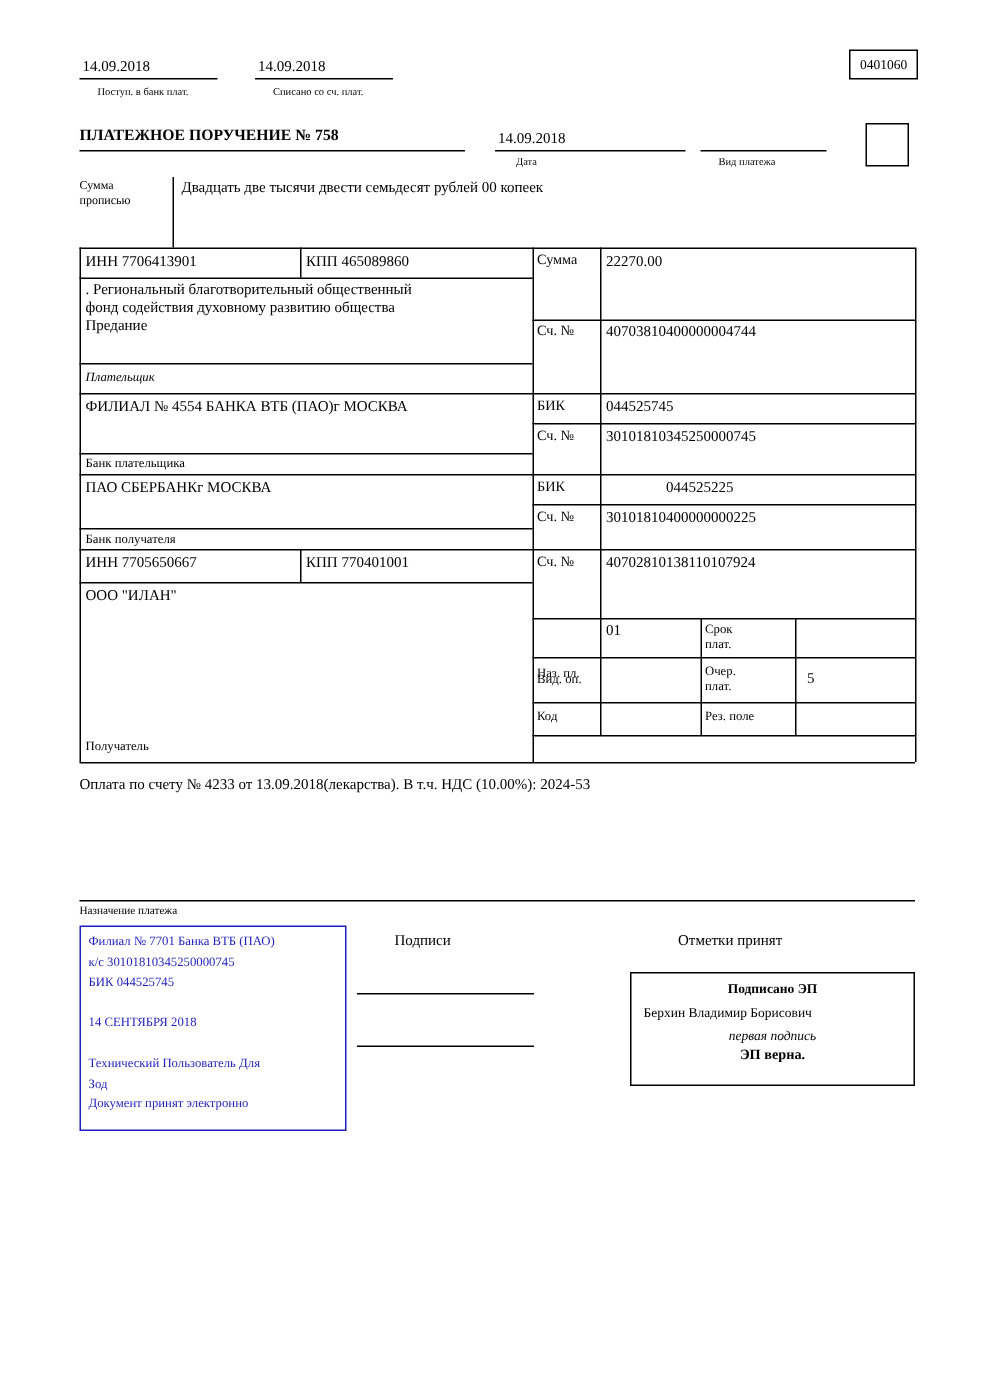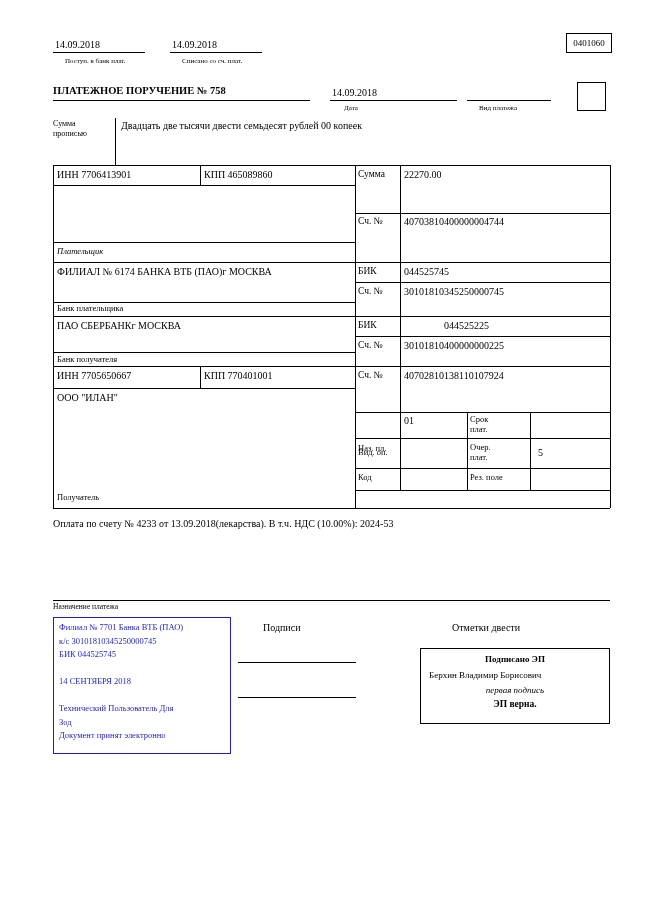--- a/index.html
+++ b/index.html
@@ -82,25 +82,26 @@
   <div class="vl" style="left:200px; top:165px; height:20px;"></div>
   <div class="vl" style="left:200px; top:366px; height:22px;"></div>
   <div class="vl" style="left:467px; top:412px; height:78px;"></div>
   <div class="vl" style="left:530px; top:412px; height:78px;"></div>
 
   <div class="t" style="left:57px; top:169px;">ИНН 7706413901</div>
   <div class="t" style="left:204px; top:169px;">КПП 465089860</div>
   <div class="t" style="left:358px; top:169px; font-size:9.5px;">Сумма</div>
   <div class="t" style="left:404px; top:169px;">22270.00</div>
 
+  <div class="t wrap" style="left:57px; top:188px; width:228px;">. Региональный благотворительный общественный фонд содействия духовному развитию общества Предание</div>
   <div class="t" style="left:358px; top:216px; font-size:9.5px;">Сч. №</div>
   <div class="t" style="left:404px; top:216px;">40703810400000004744</div>
   <div class="t cap" style="left:57px; top:246px;font-style:italic;">Плательщик</div>
 
-  <div class="t" style="left:57px; top:266px;">ФИЛИАЛ № 6174 БАНКА ВТБ (ПАО)г МОСКВА</div>
+  <div class="t" style="left:57px; top:266px;">ФИЛИАЛ № 4554 БАНКА ВТБ (ПАО)г МОСКВА</div>
   <div class="t" style="left:358px; top:266px; font-size:9.5px;">БИК</div>
   <div class="t" style="left:404px; top:266px;">044525745</div>
   <div class="t" style="left:358px; top:286px; font-size:9.5px;">Сч. №</div>
   <div class="t" style="left:404px; top:286px;">30101810345250000745</div>
   <div class="t cap" style="left:57px; top:303px;">Банк плательщика</div>
 
   <div class="t" style="left:57px; top:320px;">ПАО СБЕРБАНКг МОСКВА</div>
   <div class="t" style="left:358px; top:320px; font-size:9.5px;">БИК</div>
   <div class="t" style="left:404px; top:320px;padding-left:40px;">044525225</div>
   <div class="t" style="left:358px; top:340px; font-size:9.5px;">Сч. №</div>
@@ -139,21 +140,21 @@
     <div class="line"></div>
     <div class="line">Технический Пользователь Для</div>
     <div class="line">Зод</div>
     <div class="line">Документ принят электронно</div>
   </div>
 
   <div class="t" style="left:263px; top:622px;">Подписи</div>
   <div class="hl" style="left:238px; top:662px; width:118px;"></div>
   <div class="hl" style="left:238px; top:697px; width:118px;"></div>
 
-  <div class="t" style="left:452px; top:622px;">Отметки двести</div>
+  <div class="t" style="left:452px; top:622px;">Отметки принят</div>
   <div class="ep">
     <div class="row b" style="top:5px; text-align:center;">Подписано ЭП</div>
     <div class="row" style="top:21px; padding-left:8px; text-align:left;">Берхин Владимир Борисович</div>
     <div class="row" style="top:36px; text-align:center; font-style:italic;">первая подпись</div>
     <div class="row b" style="top:50px; text-align:center; font-size:9.5px;">ЭП верна.</div>
   </div>
 
 </div>
 
 </body></html>

